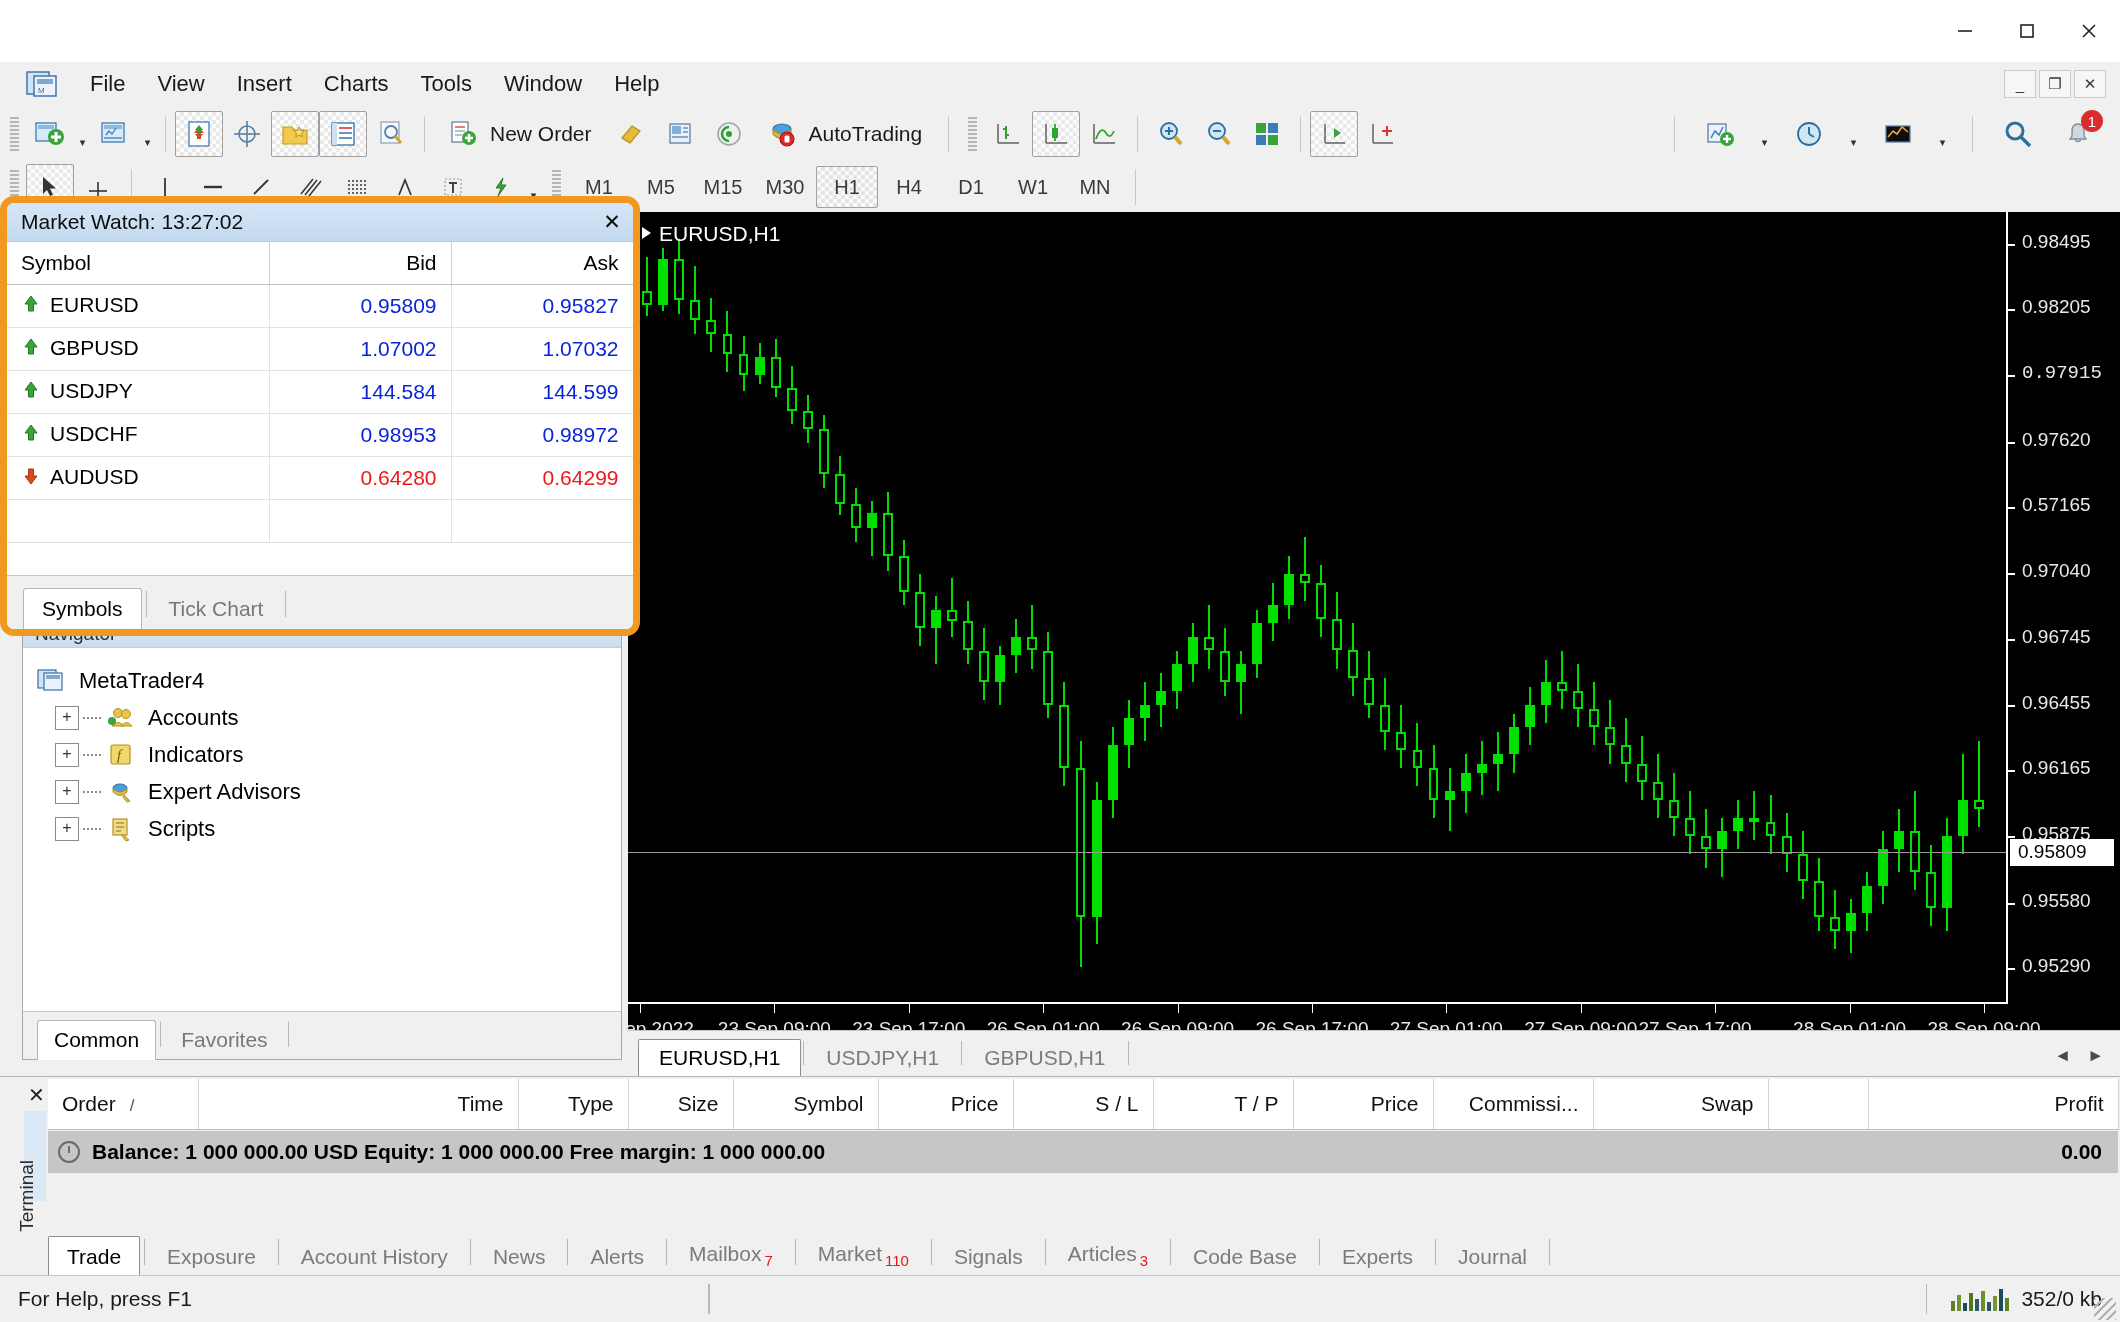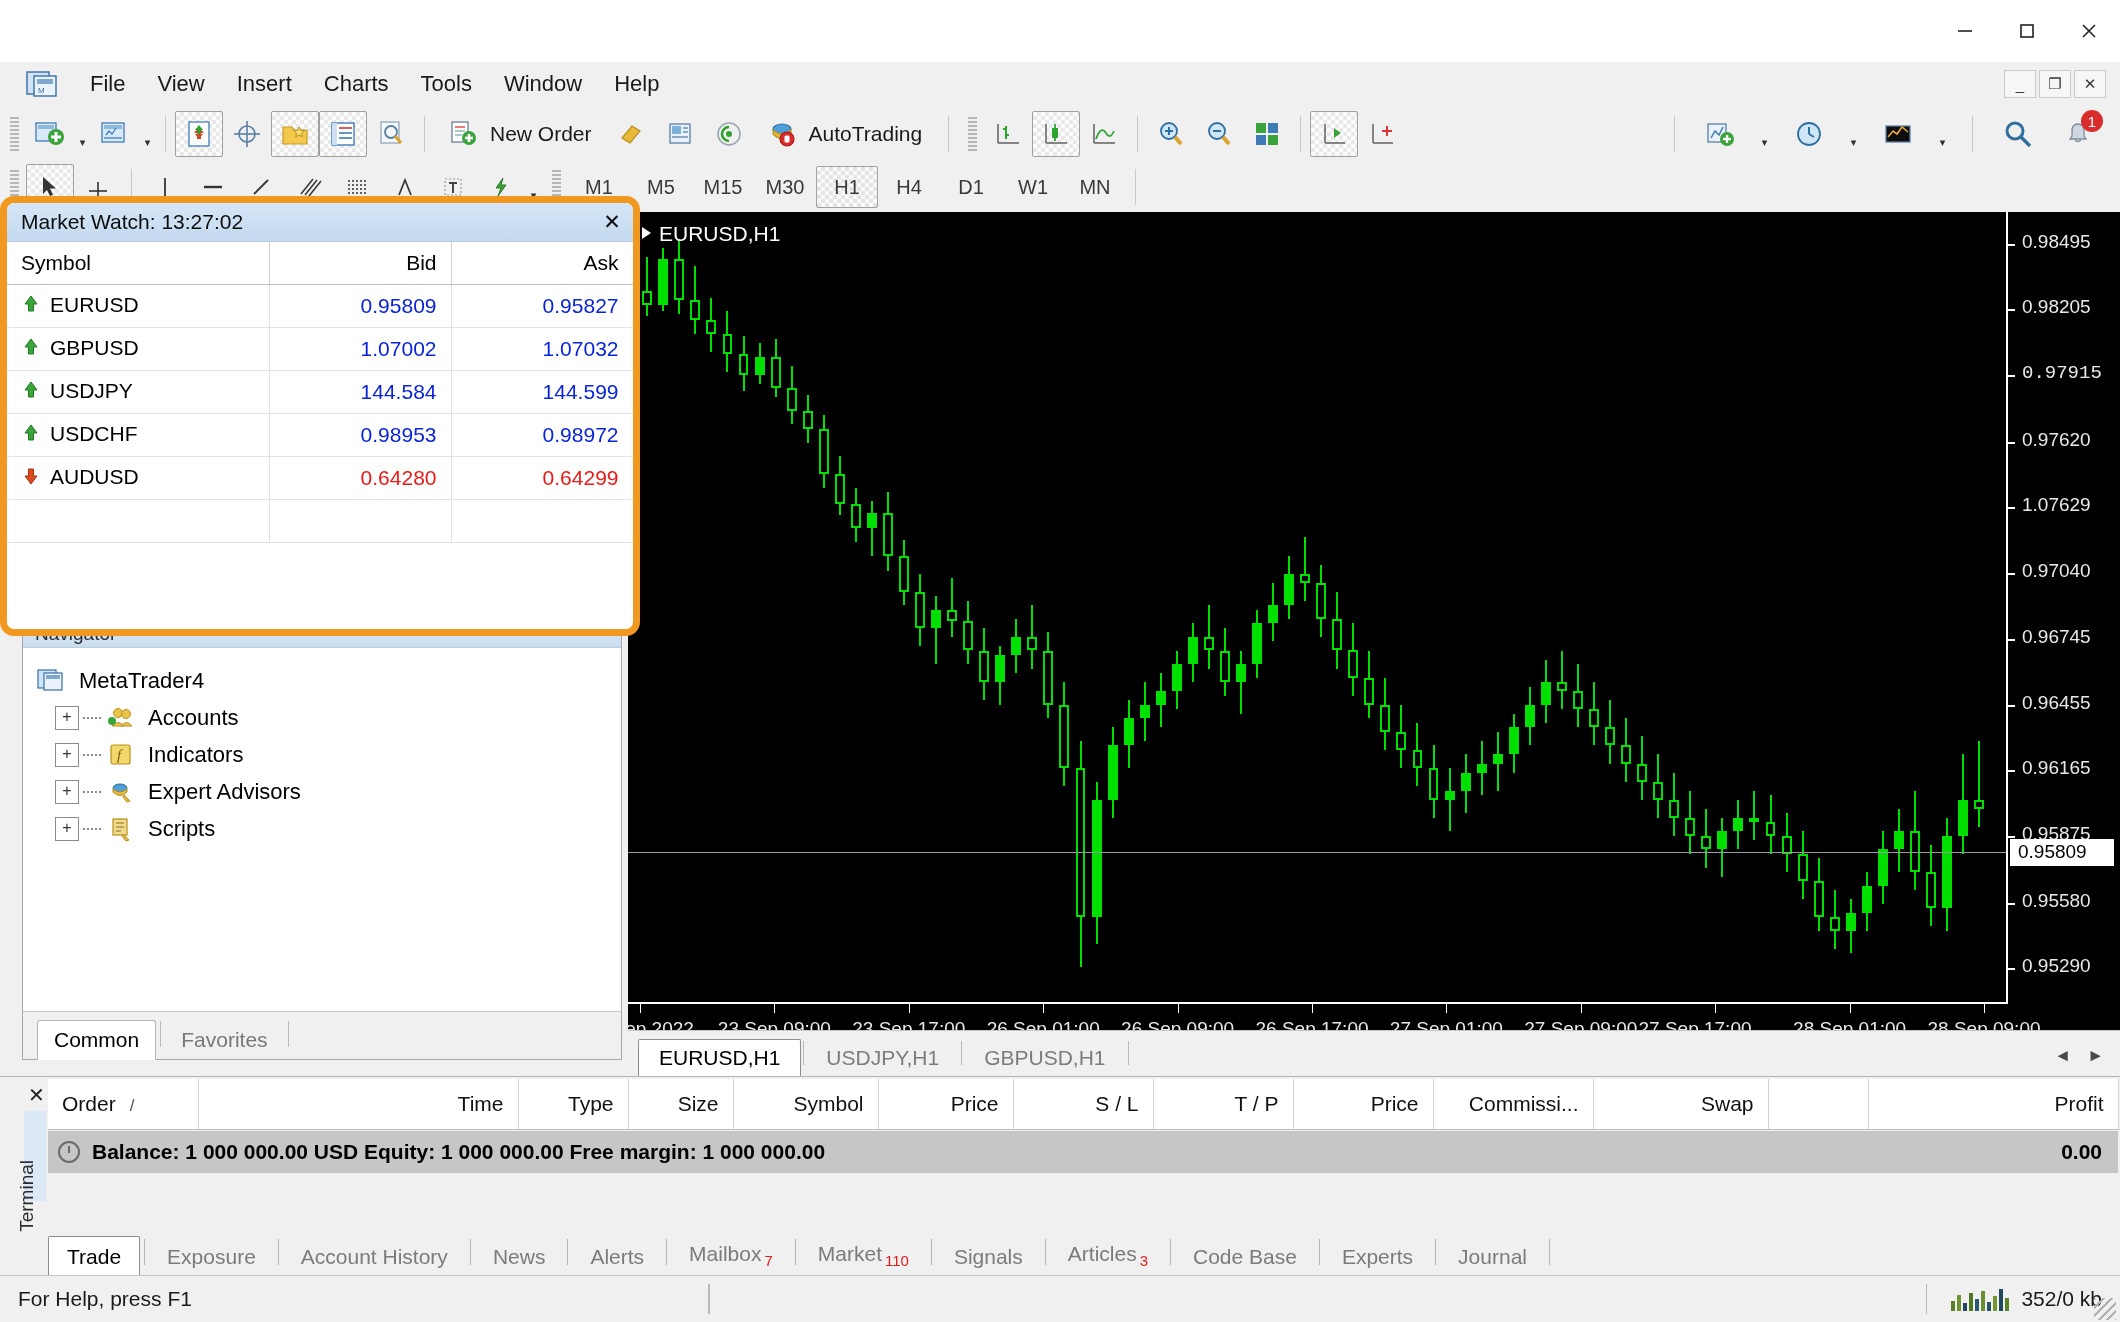--- a/index.html
+++ b/index.html
@@ -884,21 +884,21 @@
           <div class="pa-tick" style="top: 163.877px; font-family: Liberation Mono, monospace;">
             <i></i>
             <span>0.97915</span>
           </div>
           <div class="pa-tick" style="top: 230.558px;">
             <i></i>
             <span>0.97620</span>
           </div>
           <div class="pa-tick" style="top: 296.109px;">
             <i></i>
-            <span>1.07629</span>
+            <span>0.57165</span>
           </div>
           <div class="pa-tick" style="top: 361.66px;">
             <i></i>
             <span>0.97040</span>
           </div>
           <div class="pa-tick" style="top: 428.34px; text-align: right;">
             <i></i>
             <span>0.96745</span>
           </div>
           <div class="pa-tick" style="top: 493.891px;">
@@ -1103,20 +1103,26 @@
             <td class="num dn">0.64280</td>
             <td class="num dn">0.64299</td>
           </tr>
           <tr>
             <td class="mw-fill" style="height:20px"></td>
             <td class="mw-fill"></td>
             <td class="mw-fill"></td>
           </tr>
         </tbody>
     </table>
+    <div class="mw-tabs">
+      <div class="mw-tab active">Symbols</div>
+      <div class="mw-tab-div"></div>
+      <div class="mw-tab">Tick Chart</div>
+      <div class="mw-tab-div"></div>
+    </div>
   </div>
 
   <div id="terminal">
     <div id="term-close">✕</div>
     <div id="term-railtop"></div>
     <table class="term-table">
       <colgroup>
         <col style="width:150px">
           <col style="width:320px">
           <col style="width:110px">

